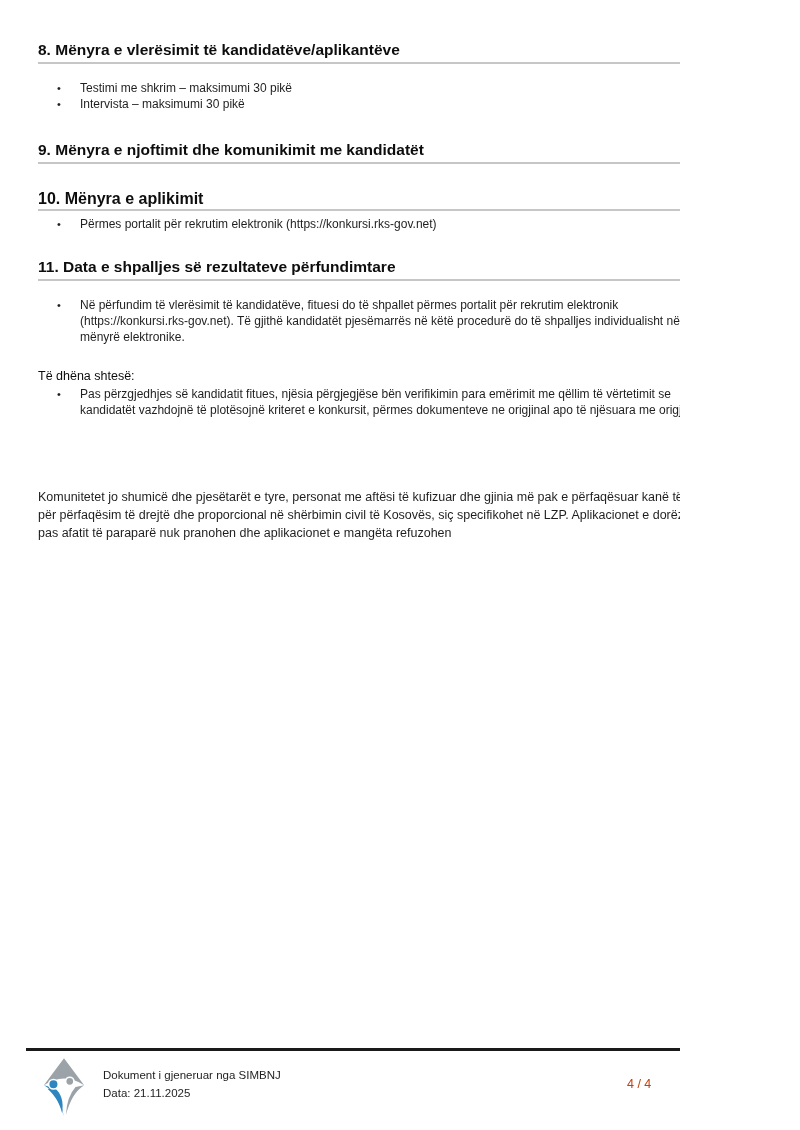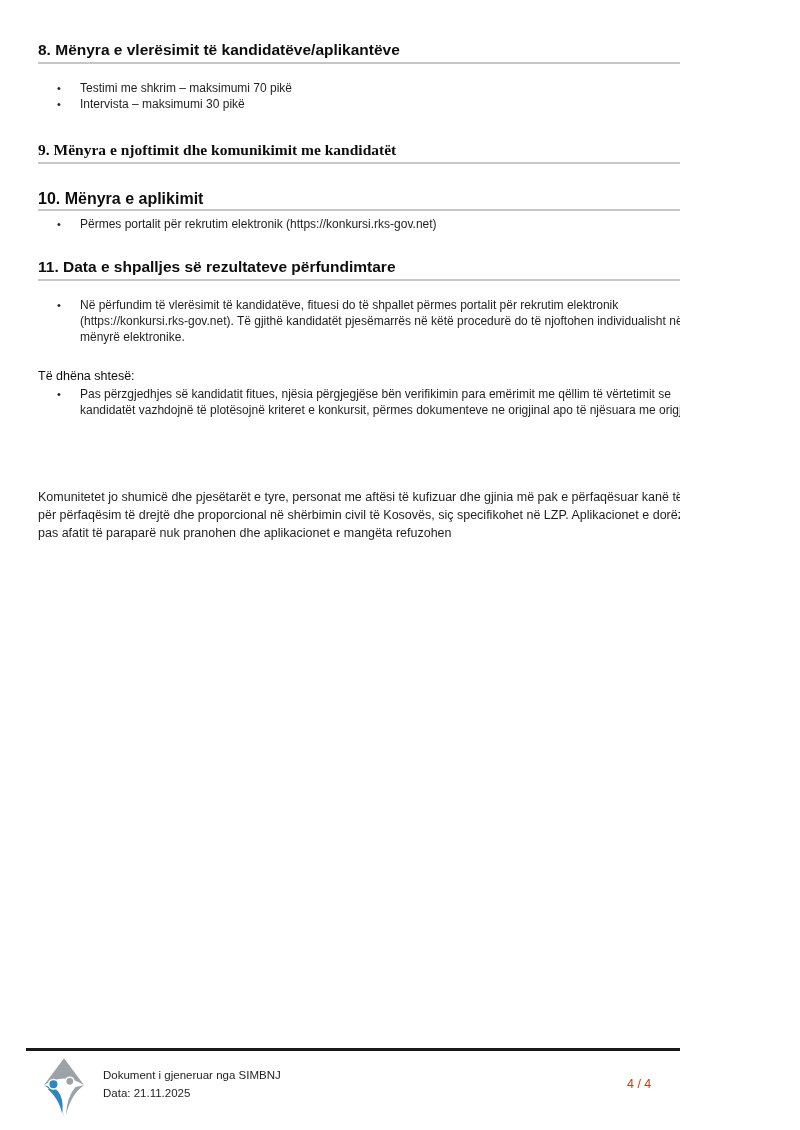--- a/index.html
+++ b/index.html
@@ -48,21 +48,21 @@
   .bullet::before {
     content: "\2022";
     position: absolute;
     left: 19px;
     top: 0;
     font-size: 11px;
     color: #1f1f1f;
   }
   .mt-h8   { margin-top: 40px; }
   .ul-8    { margin-top: 16px; }
-  .mt-h9   { margin-top: 28px; font-family: Liberation Serif, serif; }
+  .mt-h9   { margin-top: 28px; }
   .ul-9    { margin-top: 15px; }
   .mt-h10  { margin-top: 27px; }
   .ul-10   { margin-top: 5px; }
   .mt-h11  { margin-top: 25px; }
   .ul-11   { margin-top: 16px; }
   .additional-label {
     margin-top: 24px;
     font-weight: 400;
     font-size: 12.5px;
     line-height: 15px;
@@ -112,21 +112,21 @@
 </head>
 <body>
 
 <div class="page">
   <div class="content">
 
     <div class="section-heading mt-h8">8. Mënyra e vlerësimit të kandidatëve/aplikantëve</div>
     <div class="heading-rule"></div>
     <div class="bullet-list ul-8">
       <div class="bullet">
-        <span class="bullet-text">Testimi me shkrim – maksimumi 70 pikë</span>
+        <span class="bullet-text">Testimi me shkrim – maksimumi 30 pikë</span>
       </div>
       <div class="bullet">
         <span class="bullet-text">Intervista – maksimumi 30 pikë</span>
       </div>
     </div>
 
     <div class="section-heading mt-h9">9. Mënyra e njoftimit dhe komunikimit me kandidatët</div>
     <div class="heading-rule"></div>
 
     <div class="section-heading small mt-h10">10. Mënyra e aplikimit</div>
@@ -134,21 +134,21 @@
     <div class="bullet-list ul-10">
       <div class="bullet">
         <span class="bullet-text">Përmes portalit për rekrutim elektronik (https://konkursi.rks-gov.net)</span>
       </div>
     </div>
 
     <div class="section-heading mt-h11">11. Data e shpalljes së rezultateve përfundimtare</div>
     <div class="heading-rule"></div>
     <div class="bullet-list ul-11">
       <div class="bullet">
-        <span class="bullet-text">Në përfundim të vlerësimit të kandidatëve, fituesi do të shpallet përmes portalit për rekrutim elektronik (https://konkursi.rks-gov.net). Të gjithë kandidatët pjesëmarrës në këtë procedurë do të njoftohen individualisht në mënyrë elektronike.</span>
+        <span class="bullet-text">Në përfundim të vlerësimit të kandidatëve, fituesi do të shpallet përmes portalit për rekrutim elektronik (https://konkursi.rks-gov.net). Të gjithë kandidatët pjesëmarrës në këtë procedurë do të shpalljes individualisht në mënyrë elektronike.</span>
       </div>
     </div>
 
     <div class="additional-label">Të dhëna shtesë:</div>
     <div class="bullet-list ul-additional">
       <div class="bullet">
         <span class="bullet-text">Pas përzgjedhjes së kandidatit fitues, njësia përgjegjëse bën verifikimin para emërimit me qëllim të vërtetimit se kandidatët vazhdojnë të plotësojnë kriteret e konkursit, përmes dokumenteve ne origjinal apo të njësuara me origjinalin.</span>
       </div>
     </div>
 

